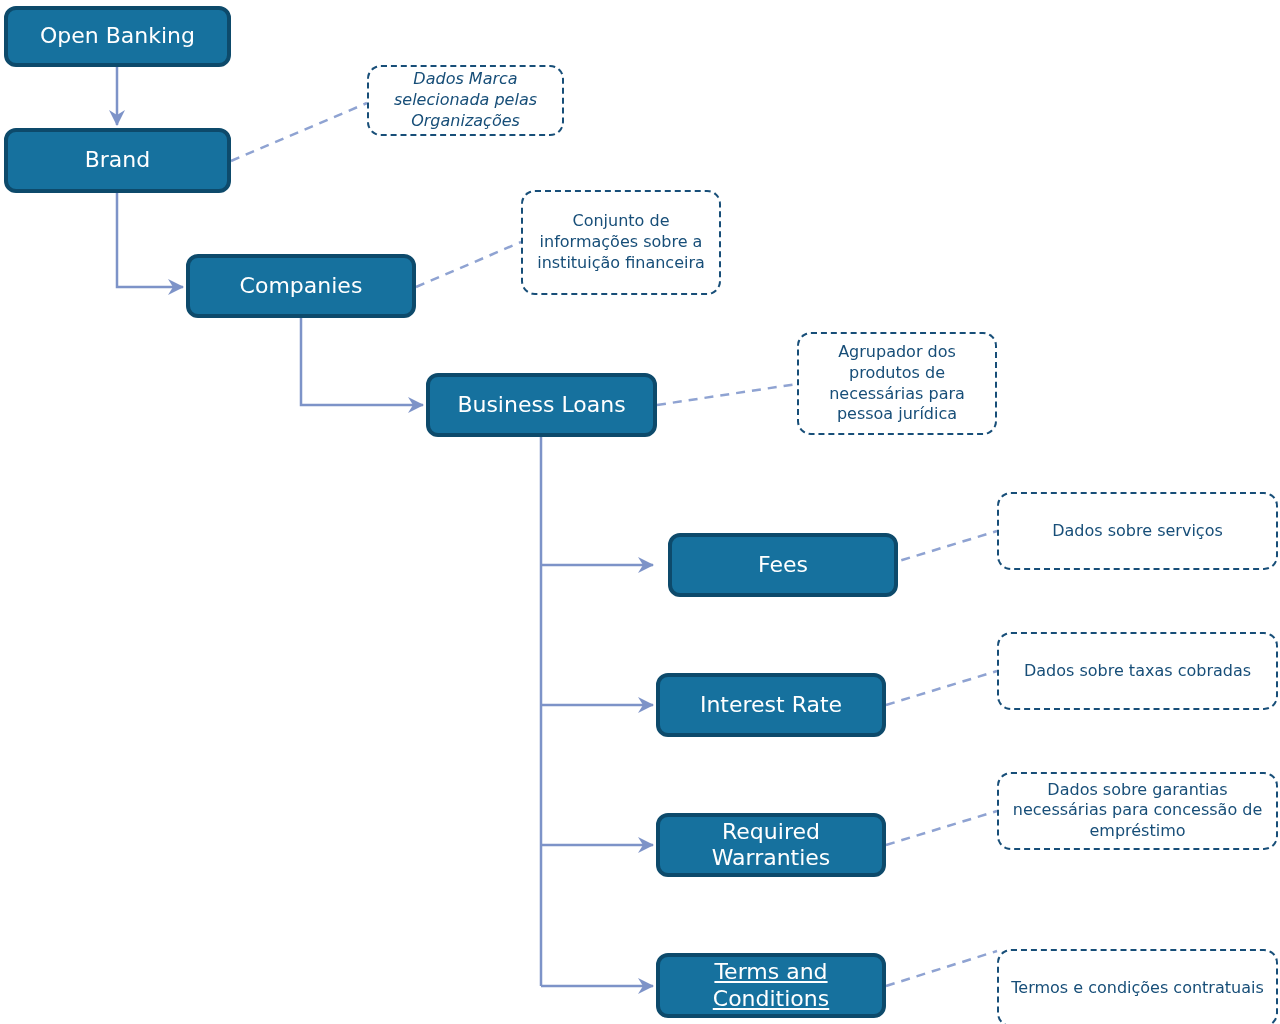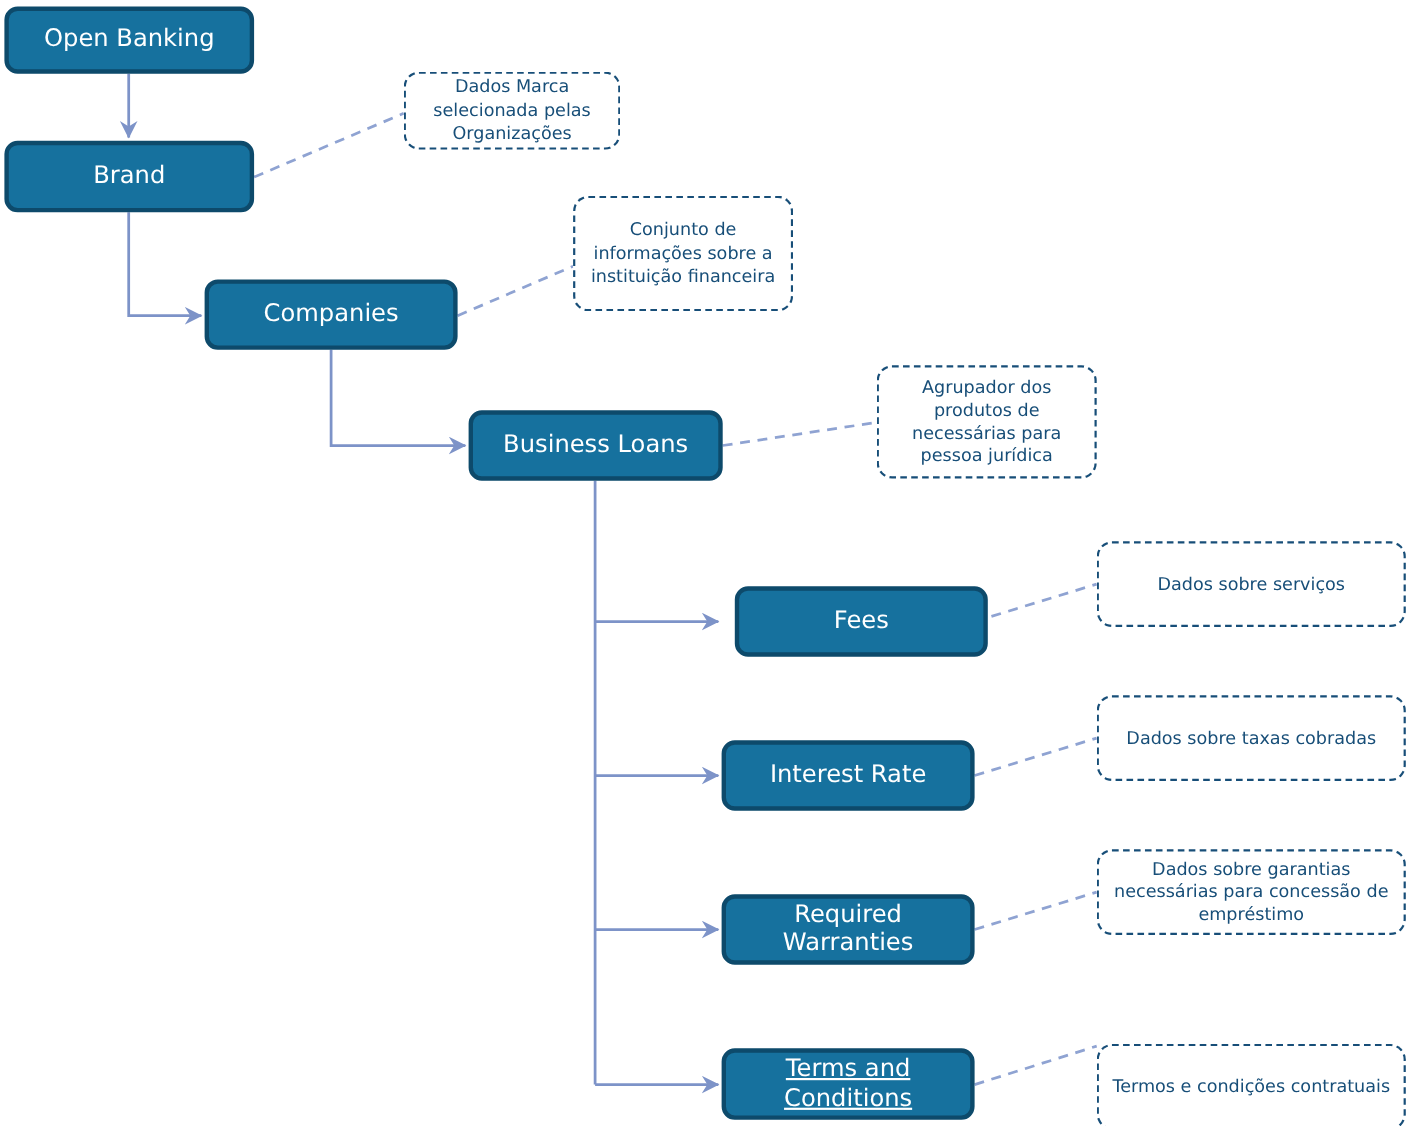--- a/index.html
+++ b/index.html
@@ -119,24 +119,24 @@
   <div class="node" style="left:656px; top:673px; width:230px; height:64px;">
     <span>Interest Rate</span>
   </div>
   <div class="node" style="left:656px; top:813px; width:230px; height:64px;">
     <span>Required Warranties</span>
   </div>
   <div class="node" style="left:656px; top:953px; width:230px; height:65px;text-decoration:underline;">
     <span>Terms and Conditions</span>
   </div>
 
-  <div class="annotation" style="left:367px; top:65px;  width:197px; height:71px;">
+  <div class="annotation" style="left:367px; top:65px;  width:197px; height:71px;font-style:italic;">
     <span>Dados Marca selecionada pelas Organizações</span>
   </div>
-  <div class="annotation" style="left:521px; top:178px; width:200px; height:105px;">
+  <div class="annotation" style="left:521px; top:190px; width:200px; height:105px;">
     <span>Conjunto de informações sobre a instituição financeira</span>
   </div>
   <div class="annotation" style="left:797px; top:332px; width:200px; height:103px;">
     <span>Agrupador dos produtos de necessárias para pessoa jurídica</span>
   </div>
   <div class="annotation" style="left:997px; top:492px; width:281px; height:78px;">
     <span>Dados sobre serviços</span>
   </div>
   <div class="annotation" style="left:997px; top:632px; width:281px; height:78px;">
     <span>Dados sobre taxas cobradas</span>

